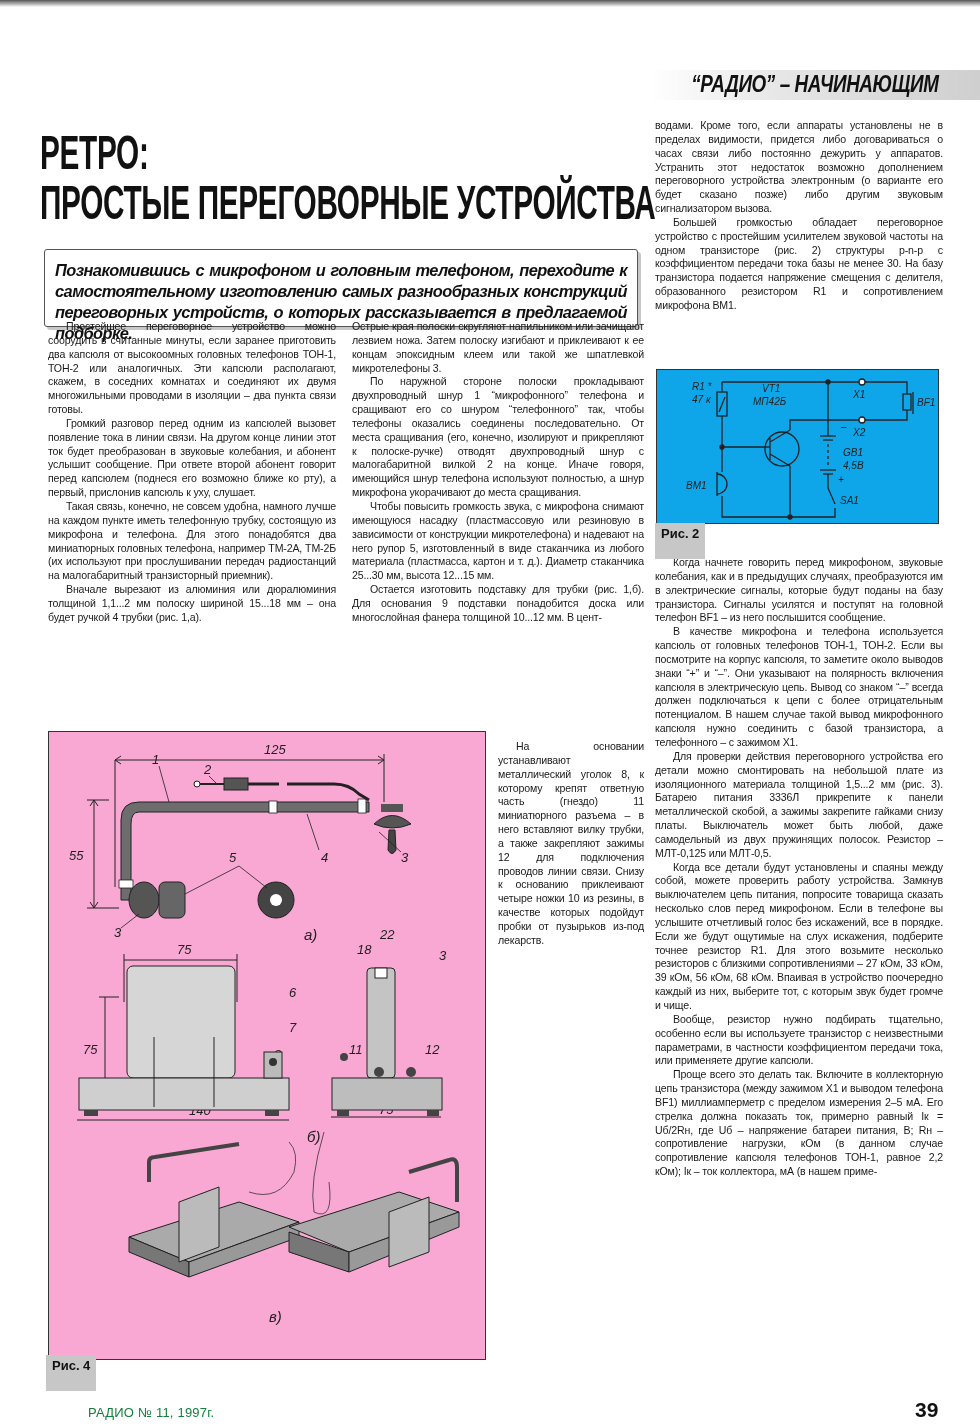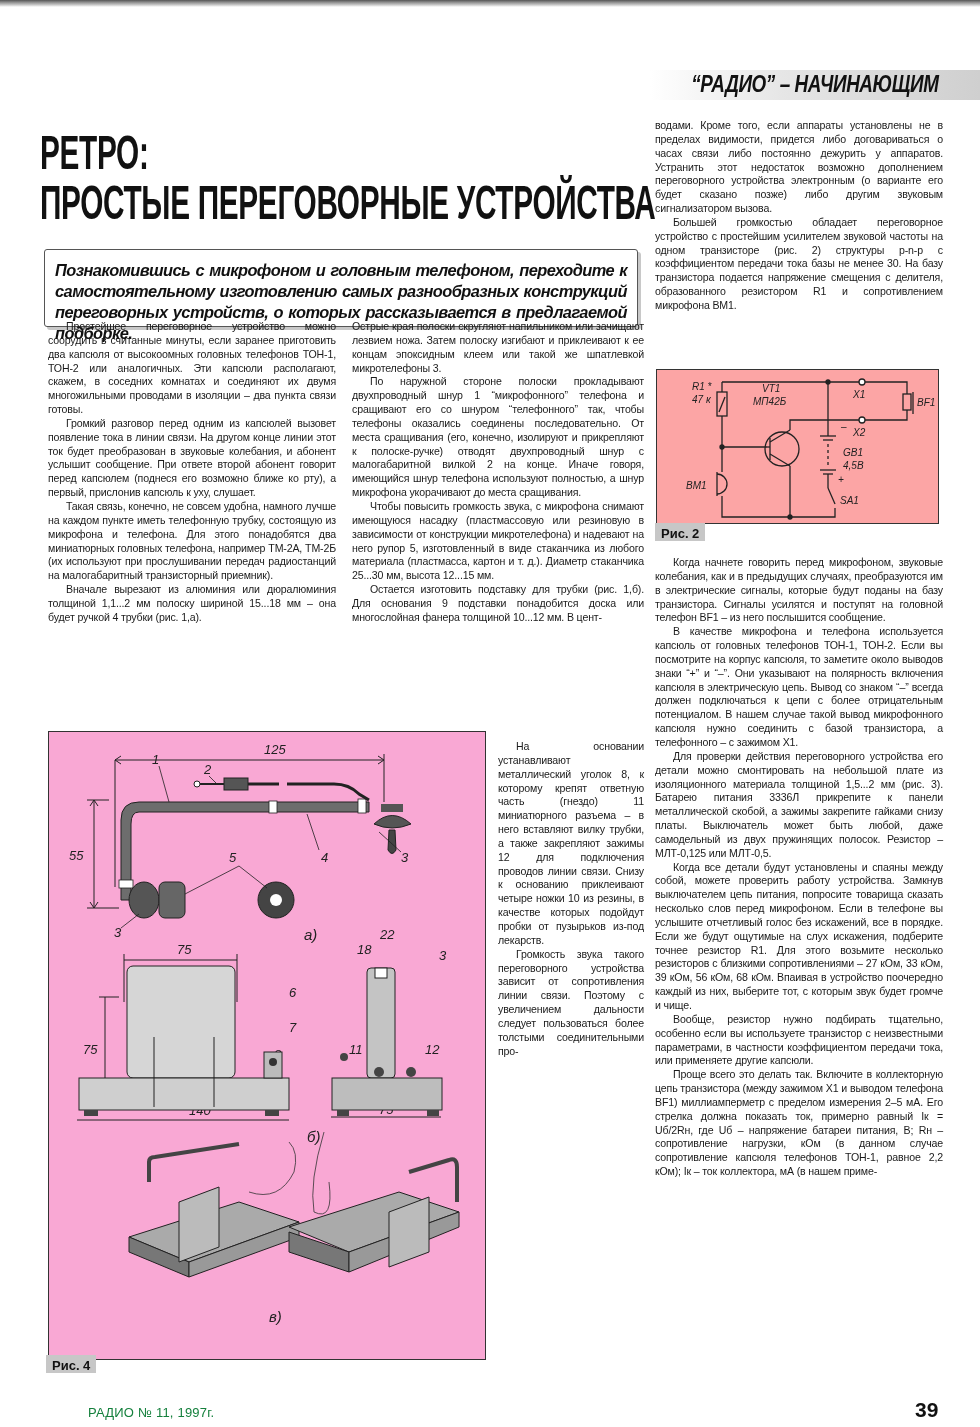--- a/index.html
+++ b/index.html
@@ -29,23 +29,23 @@
     text-align: justify; color: #1a1a1a; letter-spacing: -0.15px; }
   .col p { text-indent: 18px; }
   .col p.cont { text-indent: 0; }
   .c1 { left: 48px; top: 320px; width: 288px; }
   .c2 { left: 352px; top: 320px; width: 292px; }
   .c2b { left: 498px; top: 713px; width: 146px; }
   .c3 { left: 655px; top: 119px; width: 288px; }
   .c3b { left: 655px; top: 556px; width: 288px; }
 
   .fig1 { position: absolute; left: 48px; top: 731px; width: 438px; height: 629px; border: 1.5px solid #333; background:#f9a8d4; }
-  .fig2 { position: absolute; left: 656px; top: 369px; width: 283px; height: 155px; border: 1.5px solid #333; background:#fca5a5; }
+  .fig2 { position: absolute; left: 656px; top: 369px; width: 283px; height: 155px; border: 1.5px solid #333; background:#0ea5e9; }
   .fig-label { position: absolute; background: #c7c7c7; font-family: "Liberation Sans", sans-serif; font-weight: bold;
-    font-size: 13px; padding: 3px 6px 0 6px; color: #111; }
+    font-size: 13px; padding: 3px 6px 18px 6px; color: #111; }
   .fig1-label { left: 46px; top: 1355px; }
   .fig2-label { left: 655px; top: 523px; }
 
   .footer-left { position: absolute; left: 52px; top: 1405px; font-size: 13px; color: #15803d; letter-spacing: 0.2px; margin-left: 36px; }
   .footer-page { position: absolute; left: 915px; top: 1398px; font-size: 21px; font-weight: bold; color: #111; }
 
   svg text { font-family: "Liberation Sans", sans-serif; font-style: italic; }
 </style>
 </head>
 <body>
@@ -73,21 +73,20 @@
 
 <div class="col c2">
   <p class="cont">Острые края полоски скругляют напильником или зачищают лезвием ножа. Затем полоску изгибают и приклеивают к ее концам эпоксидным клеем или такой же шпатлевкой микротелефоны 3.</p>
   <p>По наружной стороне полоски прокладывают двухпроводный шнур 1 “микрофонного” телефона и сращивают его со шнуром “телефонного” так, чтобы телефоны оказались соединены последовательно. От места сращивания (его, конечно, изолируют и прикрепляют к полоске-ручке) отводят двухпроводный шнур с малогабаритной вилкой 2 на конце. Иначе говоря, имеющийся шнур телефона используют полностью, а шнур микрофона укорачивают до места сращивания.</p>
   <p>Чтобы повысить громкость звука, с микрофона снимают имеющуюся насадку (пластмассовую или резиновую в зависимости от конструкции микротелефона) и надевают на него рупор 5, изготовленный в виде стаканчика из любого материала (пластмасса, картон и т. д.). Диаметр стаканчика 25...30 мм, высота 12...15 мм.</p>
   <p>Остается изготовить подставку для трубки (рис. 1,б). Для основания 9 подставки понадобится доска или многослойная фанера толщиной 10...12 мм. В цент-</p>
 </div>
 
 <div class="col c2b" style="top:740px">
   <p>На основании устанавливают металлический уголок 8, к которому крепят ответную часть (гнездо) 11 миниатюрного разъема – в него вставляют вилку трубки, а также закрепляют зажимы 12 для подключения проводов линии связи. Снизу к основанию приклеивают четыре ножки 10 из резины, в качестве которых подойдут пробки от пузырьков из-под лекарств.</p>
-  <p>Громкость звука такого переговорного устройства зависит от сопротивления линии связи. Поэтому с увеличением дальности следует пользоваться более толстыми соединительными про-</p>
 </div>
 
 <div class="col c3">
   <p class="cont">водами. Кроме того, если аппараты установлены не в пределах видимости, придется либо договариваться о часах связи либо постоянно дежурить у аппаратов. Устранить этот недостаток возможно дополнением переговорного устройства электронным (о варианте его будет сказано позже) либо другим звуковым сигнализатором вызова.</p>
   <p>Большей громкостью обладает переговорное устройство с простейшим усилителем звуковой частоты на одном транзисторе (рис. 2) структуры p-n-p с коэффициентом передачи тока базы не менее 30. На базу транзистора подается напряжение смещения с делителя, образованного резистором R1 и сопротивлением микрофона BM1.</p>
 </div>
 
 <div class="col c3b">
   <p>Когда начнете говорить перед микрофоном, звуковые колебания, как и в предыдущих случаях, преобразуются им в электрические сигналы, которые будут поданы на базу транзистора. Сигналы усилятся и поступят на головной телефон BF1 – из него послышится сообщение.</p>
   <p>В качестве микрофона и телефона используется капсюль от головных телефонов ТОН-1, ТОН-2. Если вы посмотрите на корпус капсюля, то заметите около выводов знаки “+” и “–”. Они указывают на полярность включения капсюля в электрическую цепь. Вывод со знаком “–” всегда должен подключаться к цепи с более отрицательным потенциалом. В нашем случае такой вывод микрофонного капсюля нужно соединить с базой транзистора, а телефонного – с зажимом X1.</p>

